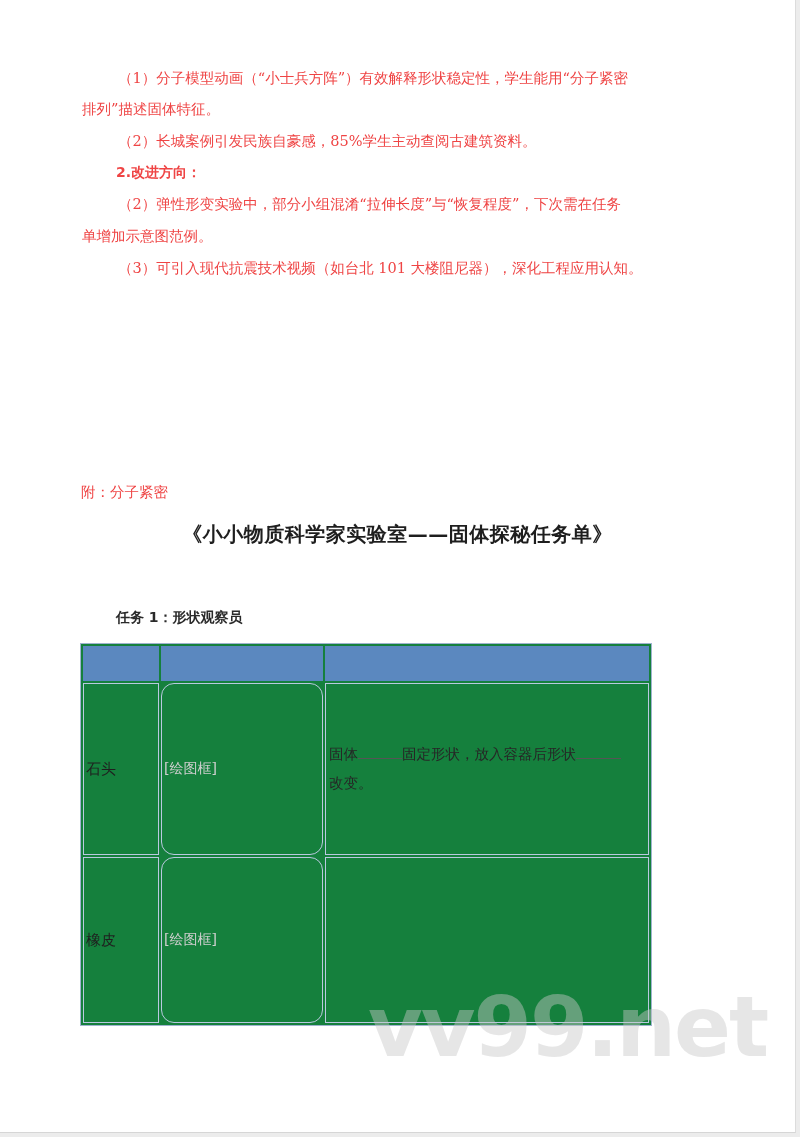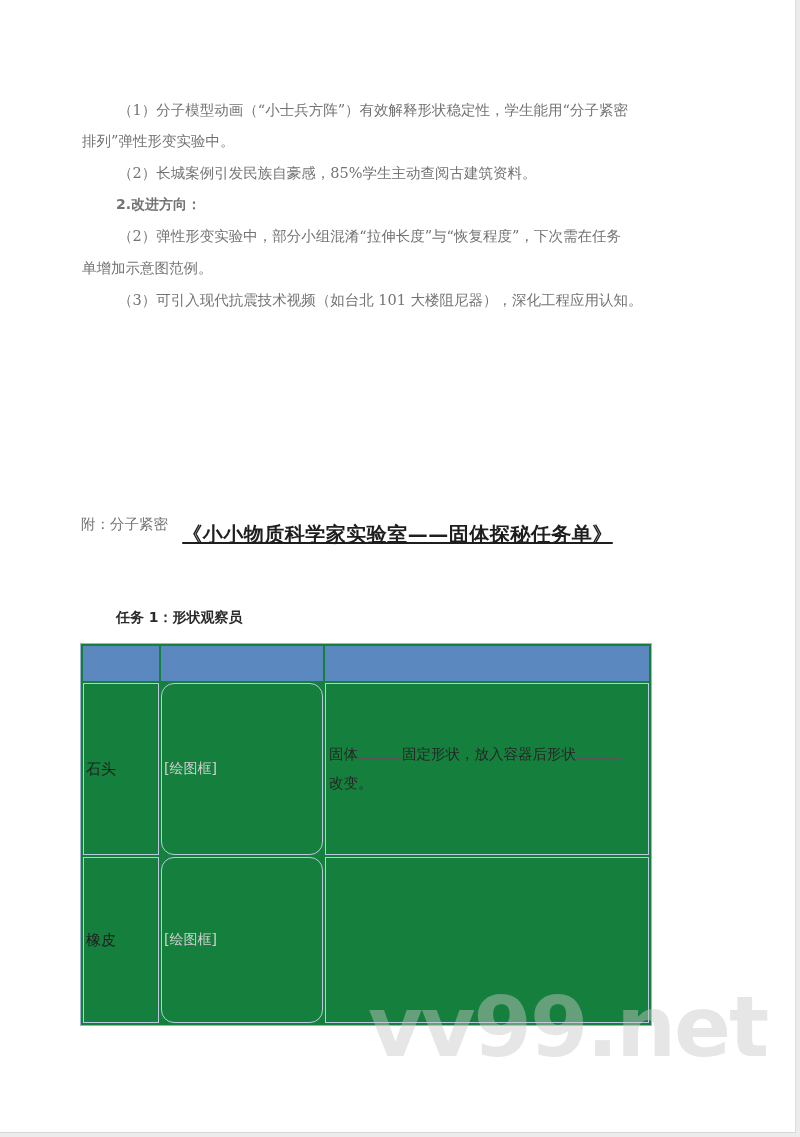--- a/index.html
+++ b/index.html
@@ -23,40 +23,38 @@
       height: 1132px;
       background: #ffffff;
       border-right: 1px solid #dcdcdc;
       border-bottom: 1px solid #d6d6d6;
     }
     .para {
       position: absolute;
       font-size: 14.5px;
       line-height: 20px;
       white-space: nowrap;
-      color: #737373;
-      margin-top: 32px;
+      color: #ef4444;
     }
     .bold {
       font-family: "DejaVu Sans", "Liberation Sans", sans-serif;
       font-weight: bold;
       font-size: 14px;
     }
     .title {
       position: absolute;
       left: 0;
       width: 795px;
       top: 521px;
       text-align: center;
       font-family: "DejaVu Sans", "Liberation Sans", sans-serif;
       font-size: 20px;
       font-weight: bold;
       color: #1e1e1e;
       letter-spacing: 0.5px;
-      text-decoration: underline;
     }
     .task-title {
       position: absolute;
       left: 116px;
       top: 609px;
       font-family: "DejaVu Sans", "Liberation Sans", sans-serif;
       font-size: 14px;
       font-weight: bold;
       color: #2a2a2a;
     }
@@ -122,21 +120,21 @@
       line-height: 1;
       pointer-events: none;
     }
   </style>
 </head>
 <body>
 
 <div class="page">
 
   <div class="para" style="left:118px; top:68px;">（1）分子模型动画（“小士兵方阵”）有效解释形状稳定性，学生能用“分子紧密</div>
-  <div class="para" style="left:82px; top:99px;">排列”弹性形变实验中。</div>
+  <div class="para" style="left:82px; top:99px;">排列”描述固体特征。</div>
 
   <div class="para" style="left:118px; top:131px;">（2）长城案例引发民族自豪感，85%学生主动查阅古建筑资料。</div>
 
   <div class="para bold" style="left:116px; top:162px;">2.改进方向：</div>
 
   <div class="para" style="left:118px; top:194px;">（2）弹性形变实验中，部分小组混淆“拉伸长度”与“恢复程度”，下次需在任务</div>
   <div class="para" style="left:82px; top:226px;">单增加示意图范例。</div>
 
   <div class="para" style="left:118px; top:258px;">（3）可引入现代抗震技术视频（如台北 101 大楼阻尼器），深化工程应用认知。</div>
 

